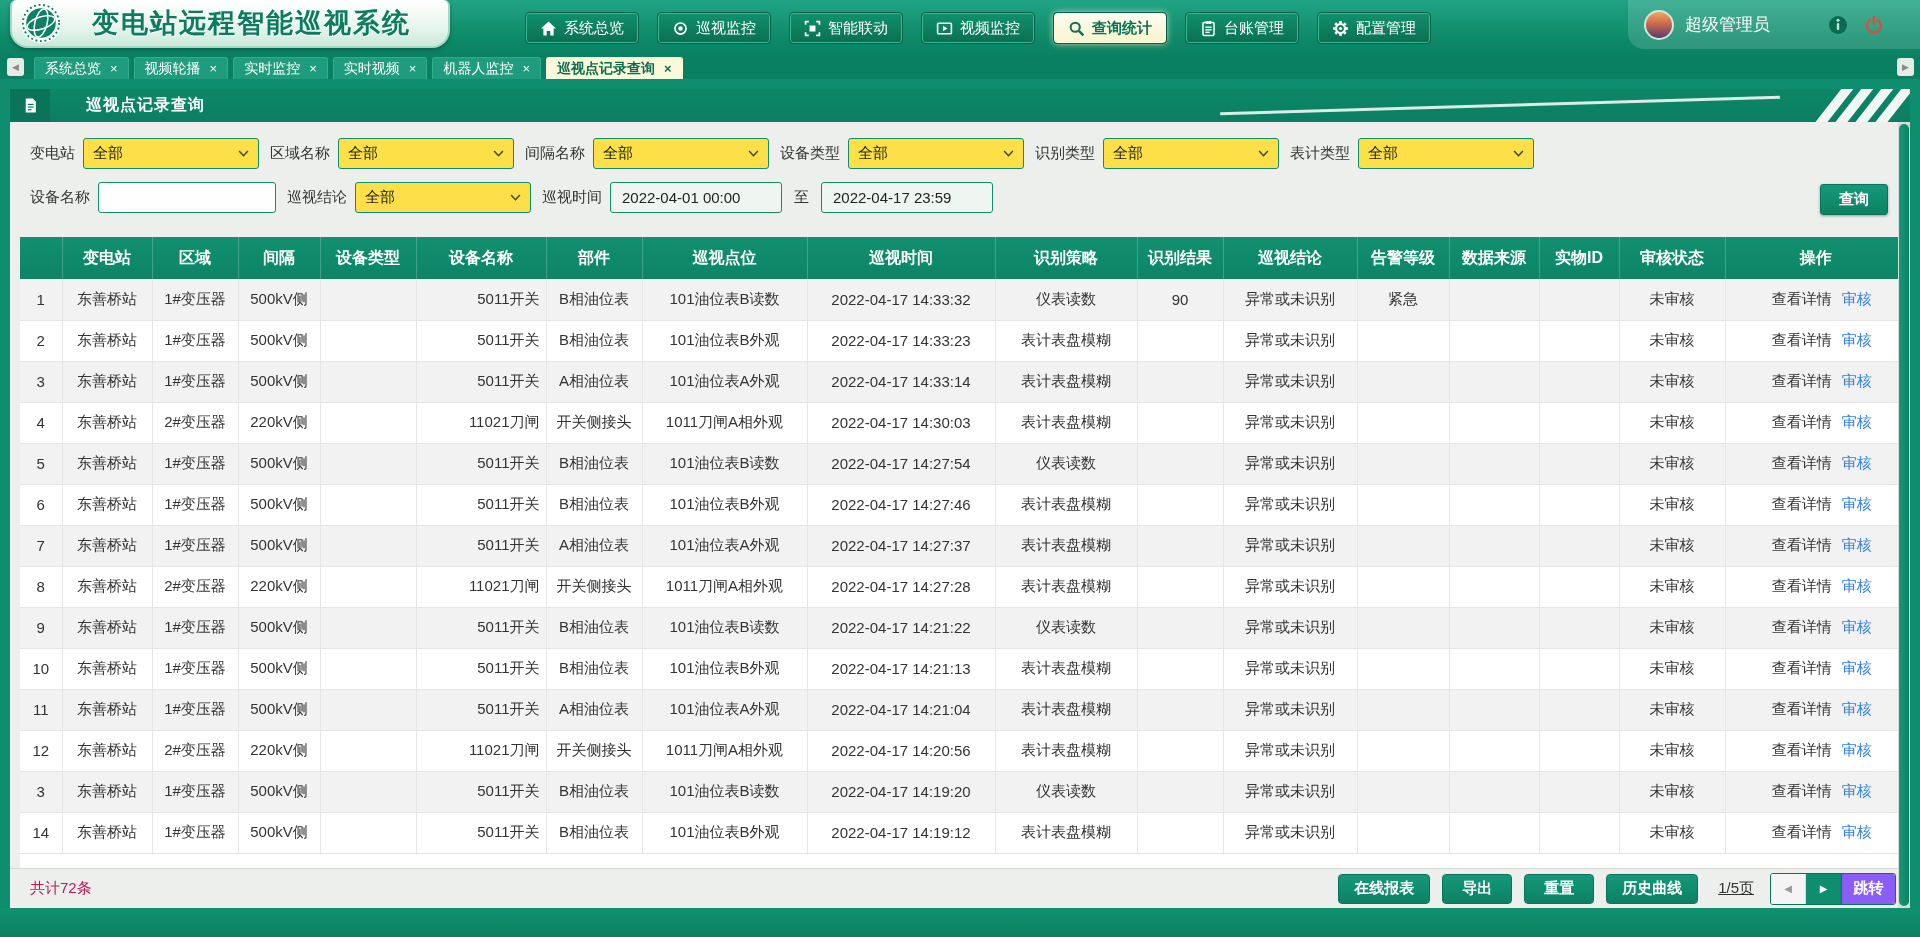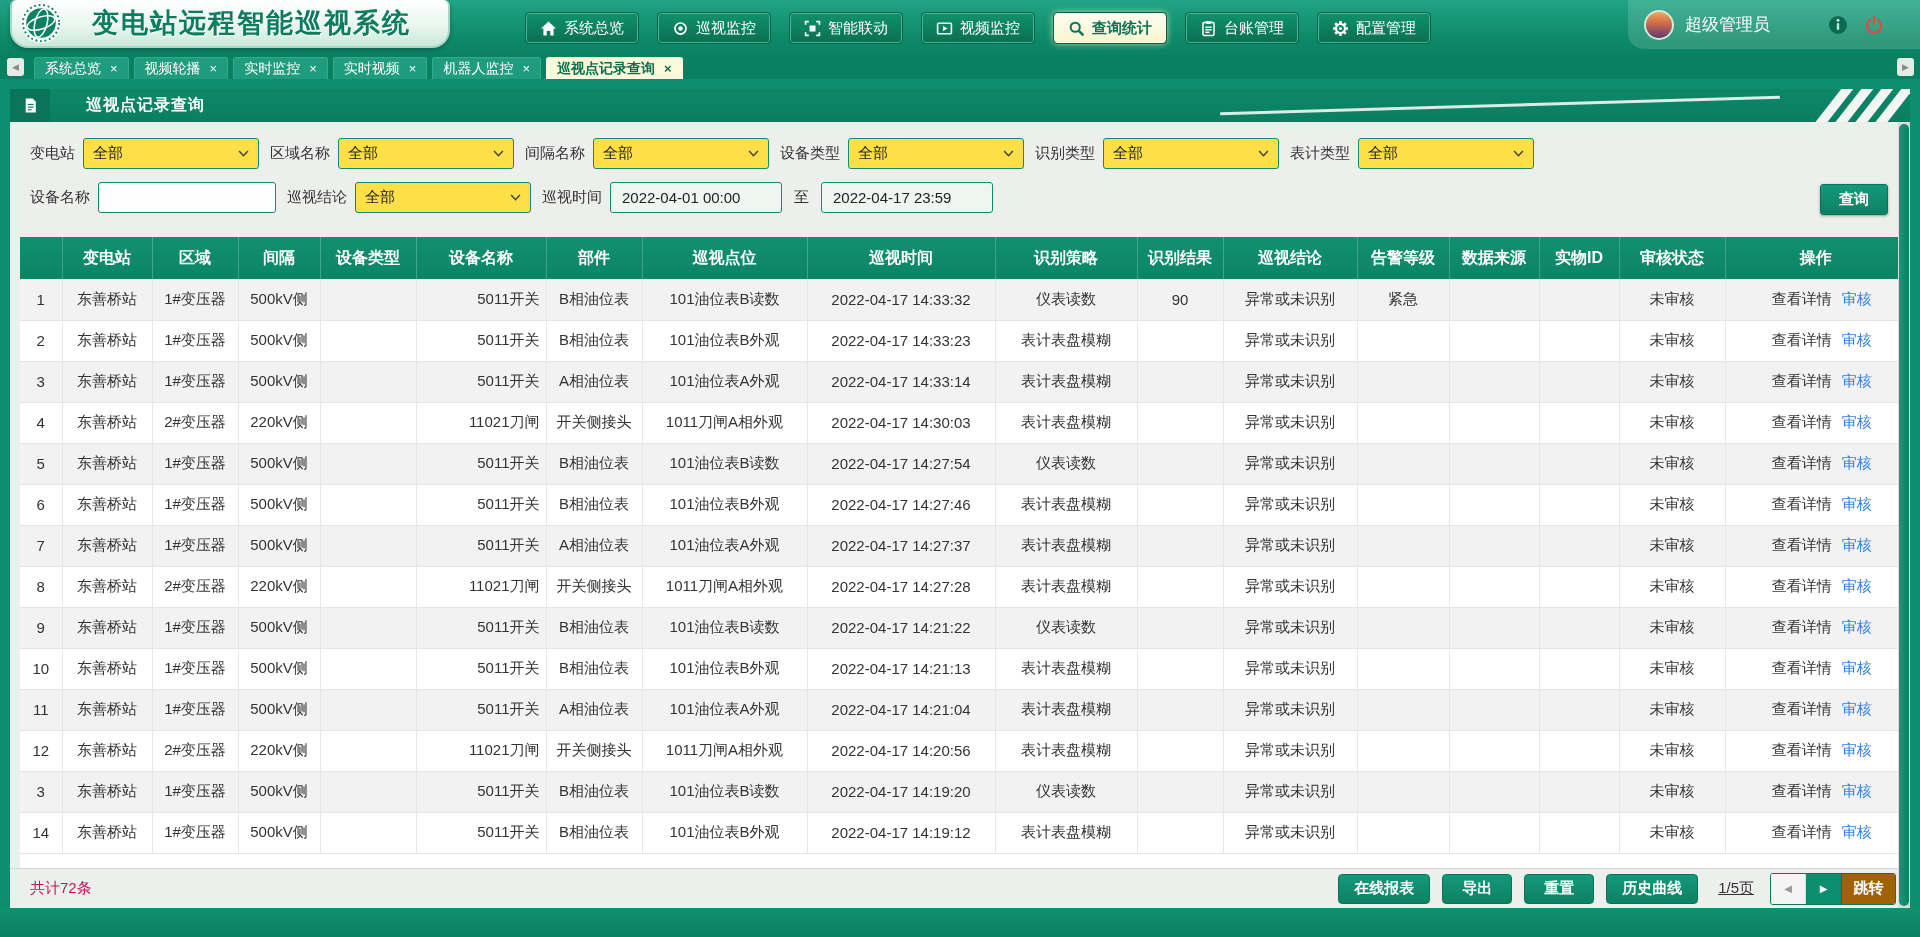--- a/index.html
+++ b/index.html
@@ -91,21 +91,21 @@
   .footer { flex:none; height:40px; display:flex; align-items:center; padding:0 10px 0 20px; background:#EDEFEC; border-top:1px solid #D6DAD6; }
   .footer-total { font-size:15px; color:#be185d; }
   .fbtns { margin-left:auto; display:flex; align-items:center; gap:12px; }
   .fbtn { min-width:70px; padding:0 15px; height:30px; background:linear-gradient(180deg,#14997A,#0C8163); color:#fff;
           border:1px solid #0A7458; border-radius:4px; font-size:15px; font-weight:bold; cursor:pointer; white-space:nowrap; }
   .page-info { font-size:15px; color:#333; margin:0 4px 0 8px;text-decoration:underline; }
   .pager { display:flex; border:1px solid #0A7458; border-radius:3px; overflow:hidden; }
   .pg-prev,.pg-next,.pg-jump { height:30px; display:flex; align-items:center; justify-content:center; cursor:pointer; }
   .pg-prev { width:35px; background:#F3F4F3; color:#9a9a9a; font-size:10px; border-right:1px solid #D8DCD8; }
   .pg-next { width:35px; background:#0E8E6E; color:#fff; font-size:10px; }
-  .pg-jump { width:54px; background:#a16207; color:#fff; font-size:15px; font-weight:bold; border-left:1px solid #0A7458; }
+  .pg-jump { width:54px; background:#8b5cf6; color:#fff; font-size:15px; font-weight:bold; border-left:1px solid #0A7458; }
 
   .bottom-strip { flex:none; height:29px; background:linear-gradient(180deg,#10916F,#0B8062); }
 </style>
 </head>
 <body>
 
 <div class="top-header">
   <div class="logo-pill">
     <svg class="logo-circle" viewBox="0 0 44 44">
       <circle cx="22" cy="22" r="21" fill="#FFFFFF"></circle>

